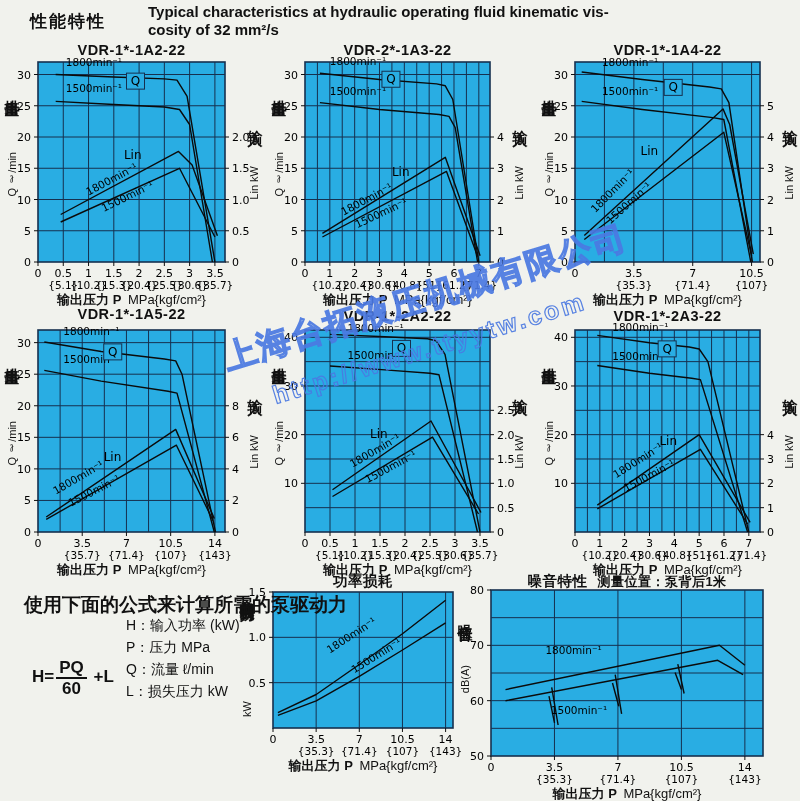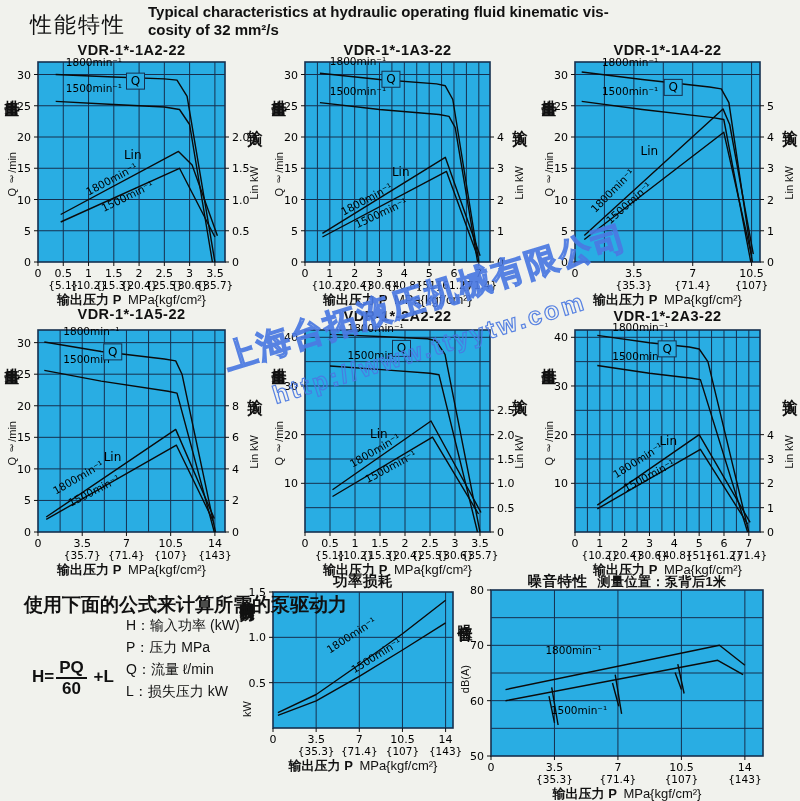--- a/index.html
+++ b/index.html
@@ -1,18 +1,18 @@
 <!DOCTYPE html>
 <html><head>
 <meta charset="utf-8">
 <style>
   *{margin:0;padding:0;box-sizing:border-box}
   html,body{width:800px;height:801px}
   body{position:relative;background:#f1f2ed;font-family:"Liberation Sans","DejaVu Sans",sans-serif;color:#111;overflow:hidden}
-  #hdr-cn{position:absolute;left:30px;top:10px;font-size:22px;font-weight:normal;letter-spacing:2px}
+  #hdr-cn{position:absolute;left:30px;top:10px;font-size:17px;font-weight:bold;letter-spacing:2px}
   #hdr-en{position:absolute;left:148px;top:3px;font-size:15px;font-weight:bold;line-height:18px;width:500px}
   .cell{position:absolute}
   .ctitle{position:absolute;text-align:center;font-size:14.5px;font-weight:bold;letter-spacing:.5px;white-space:nowrap}
   .csub{font-size:13px;margin-left:10px}
   .vcn{position:absolute;writing-mode:vertical-rl;text-orientation:upright;font-weight:bold;font-size:15px;line-height:17px;letter-spacing:1px;white-space:nowrap}
   .vunit{position:absolute;writing-mode:vertical-rl;transform:rotate(180deg);font-size:11px;white-space:nowrap}
   .xlab{position:absolute;text-align:center;font-size:13px;white-space:nowrap}
   .xlab .cnp{font-weight:bold;font-size:13px}
   svg{position:absolute;left:0;top:0;overflow:visible}
   svg text{font-family:"DejaVu Sans","Liberation Sans",sans-serif}
@@ -114,21 +114,21 @@
         <text x="84.54054054054053" y="155.75" font-size="10.5" text-anchor="start" transform="rotate(-28 84.54054054054053 155.75)">1800min⁻¹</text>
         <text x="99.70270270270271" y="172" font-size="10.5" text-anchor="start" transform="rotate(-26 99.70270270270271 172)">1500min⁻¹</text>
       </svg>
       <div class="vcn" style="left: 0px; top: 48px;">排出量</div>
       <div class="vunit" style="left: 2px; top: 112px;">Q ℓ/min</div>
       <div class="vcn" style="left: 243px; top: 78px;">输入</div>
       <div class="vunit" style="left: 244px; top: 126px;">Lin kW</div>
       <div class="xlab" style="left: 9px; top: 251px; width: 237px;"><span class="cnp">输出压力 P</span><span> MPa{kgf/cm²}</span></div>
     </div>
     <div class="cell" style="left: 262px; top: 40px; width: 273px; height: 266px;">
-      <div class="ctitle" style="left: 33px; top: 2px; width: 205px;">VDR-1*-1A3-22</div>
+      <div class="ctitle" style="left: 33px; top: 2px; width: 205px;">VDR-2*-1A3-22</div>
       <svg width="273" height="266">
         <rect x="43" y="22" width="185" height="200" fill="#29ade3"></rect>
         <line x1="55.41610738255034" y1="22" x2="55.41610738255034" y2="222" stroke="#16304f" stroke-width="1"></line>
         <line x1="67.83221476510067" y1="22" x2="67.83221476510067" y2="222" stroke="#16304f" stroke-width="1"></line>
         <line x1="80.24832214765101" y1="22" x2="80.24832214765101" y2="222" stroke="#16304f" stroke-width="1"></line>
         <line x1="92.66442953020135" y1="22" x2="92.66442953020135" y2="222" stroke="#16304f" stroke-width="1"></line>
         <line x1="105.08053691275168" y1="22" x2="105.08053691275168" y2="222" stroke="#16304f" stroke-width="1"></line>
         <line x1="117.496644295302" y1="22" x2="117.496644295302" y2="222" stroke="#16304f" stroke-width="1"></line>
         <line x1="129.91275167785233" y1="22" x2="129.91275167785233" y2="222" stroke="#16304f" stroke-width="1"></line>
         <line x1="142.3288590604027" y1="22" x2="142.3288590604027" y2="222" stroke="#16304f" stroke-width="1"></line>

